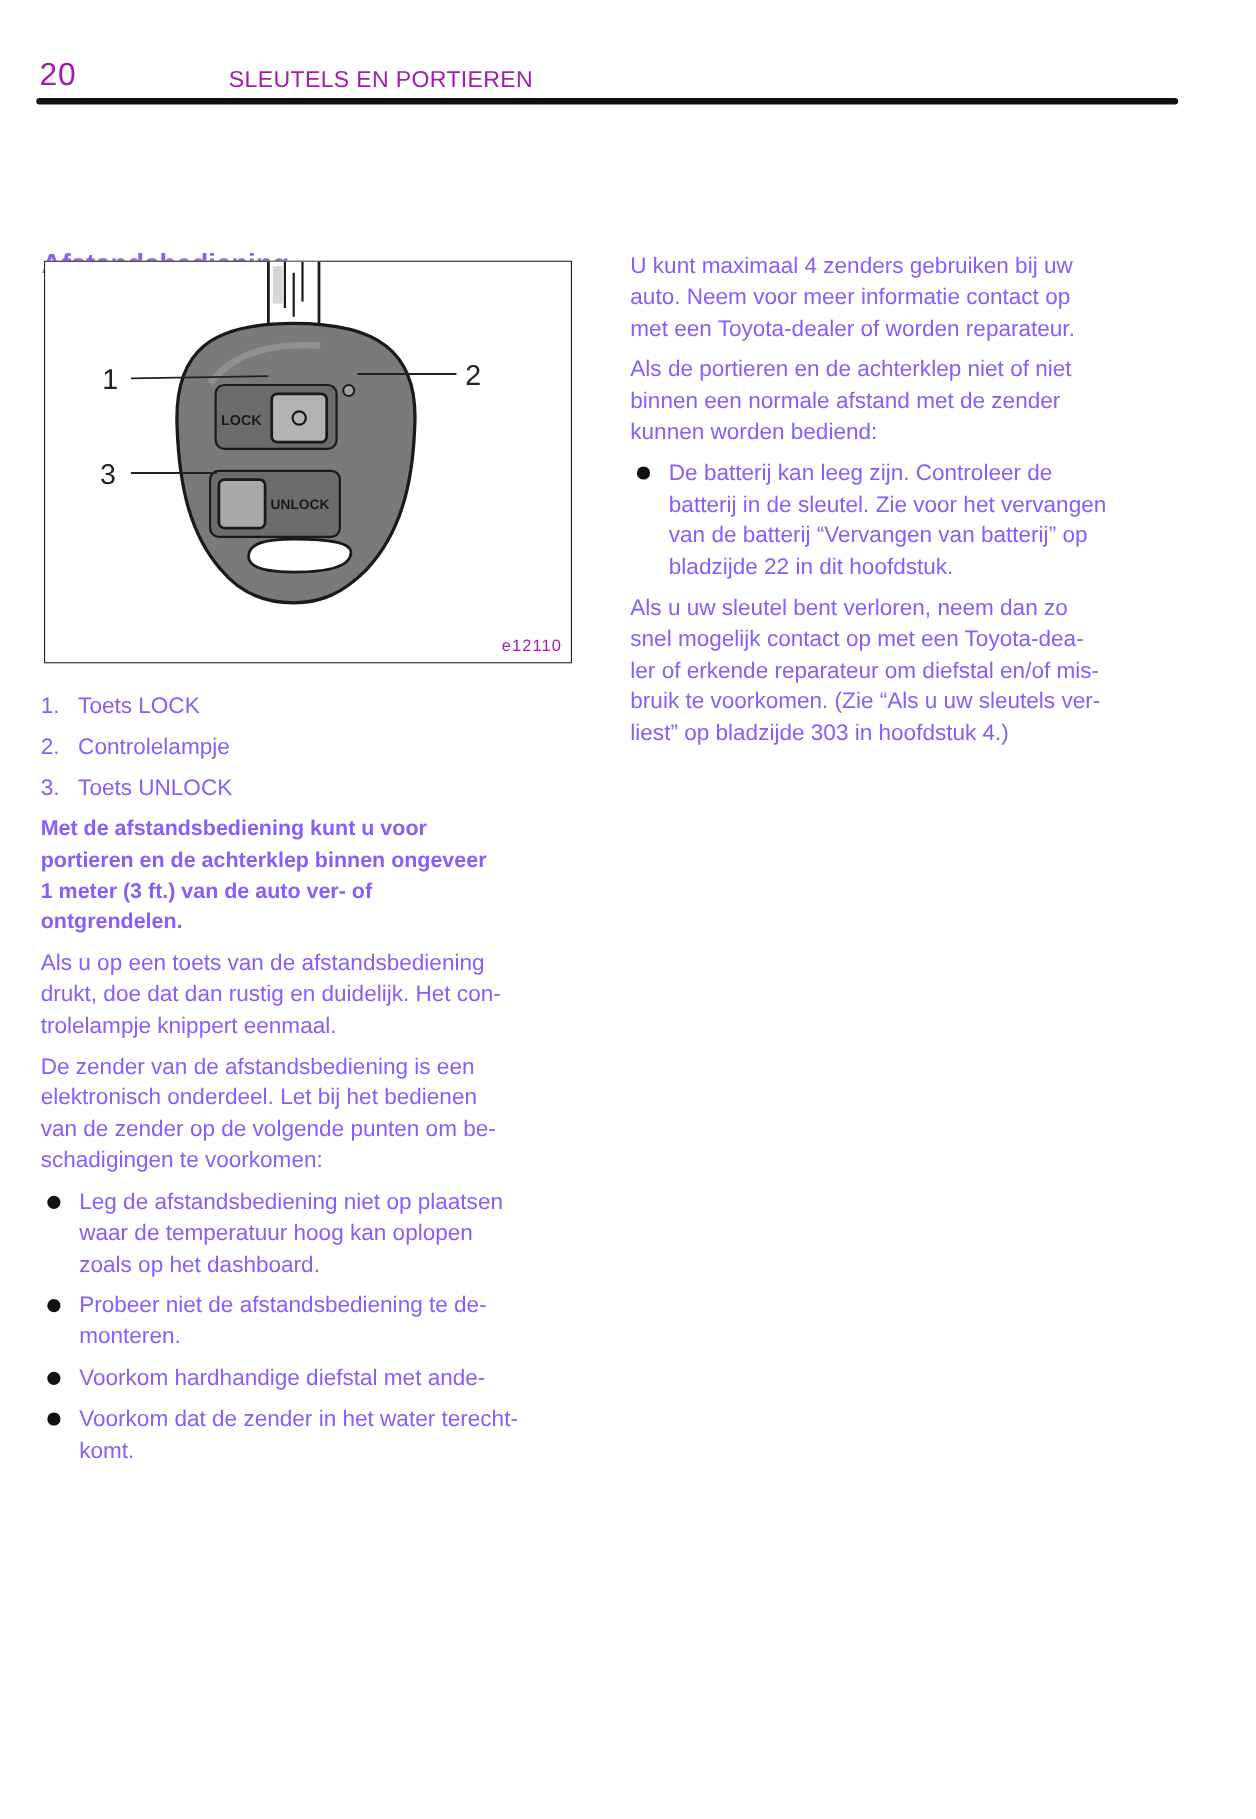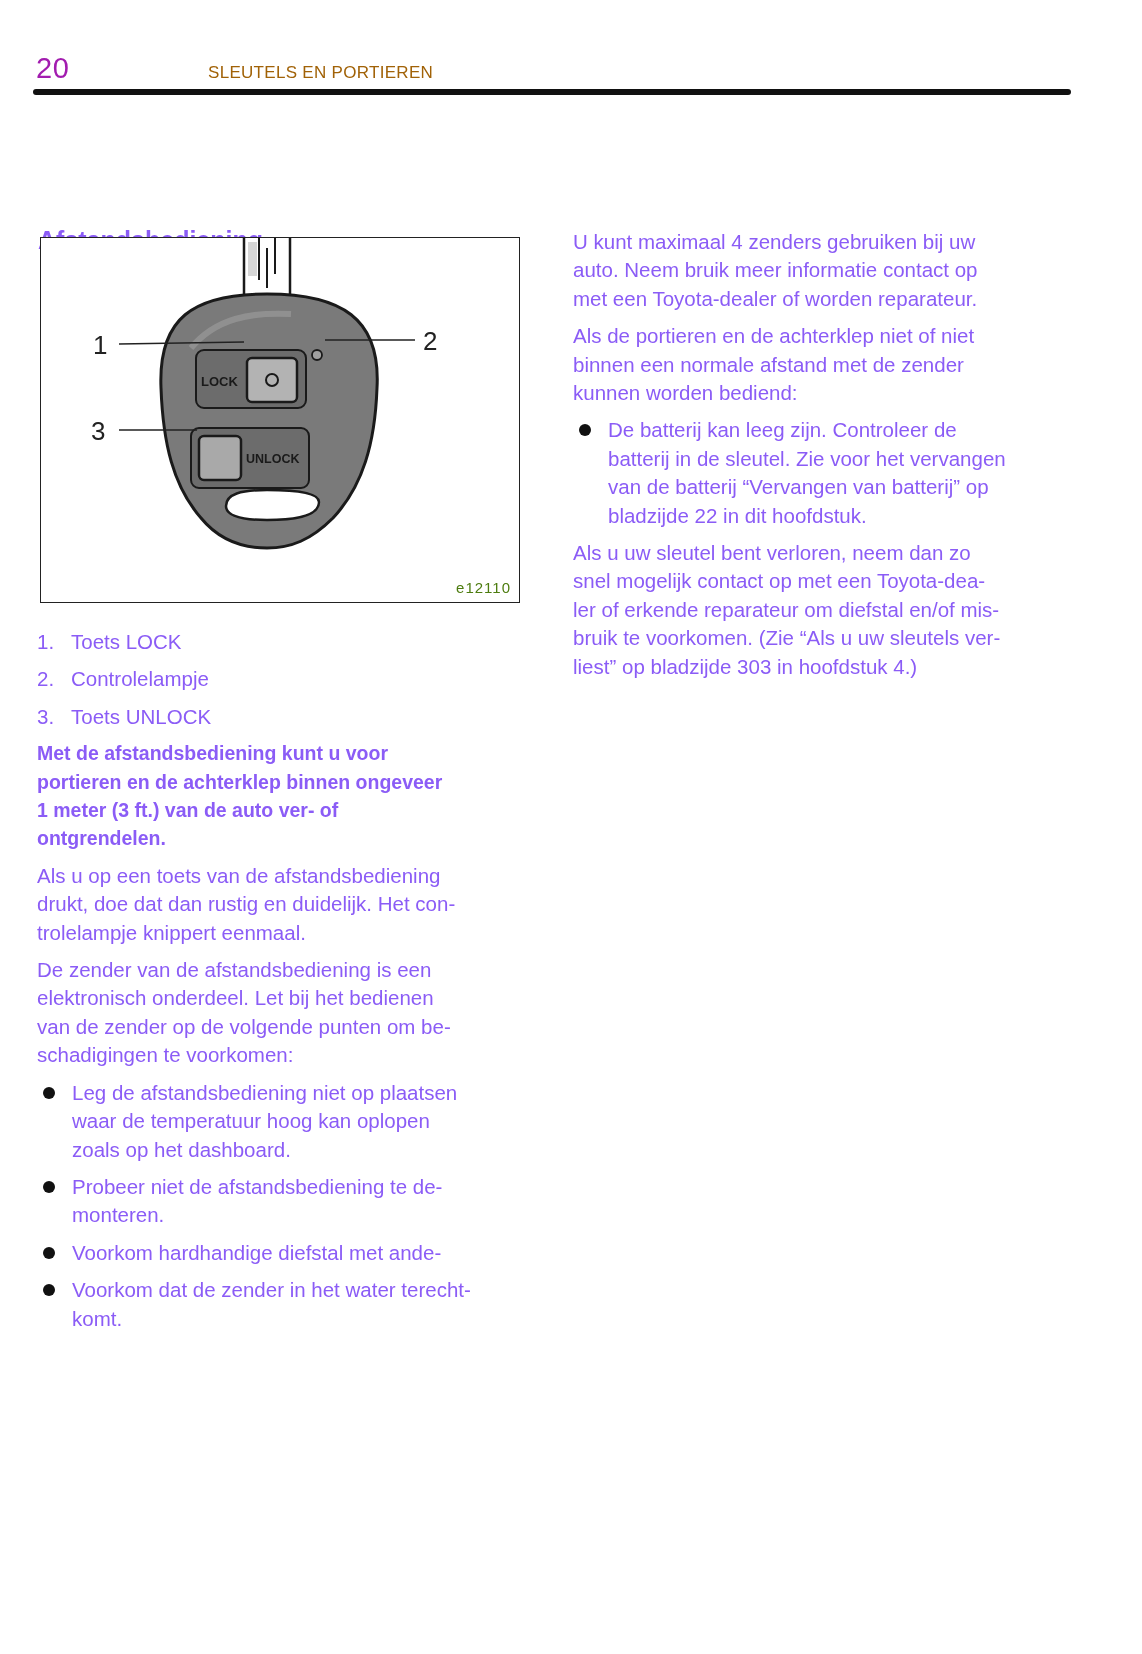--- a/index.html
+++ b/index.html
@@ -5,38 +5,38 @@
   html, body { margin: 0; padding: 0; background: #ffffff; }
   body {
     width: 1142px; height: 1654px; position: relative; overflow: hidden;
     font-family: "Liberation Sans", "DejaVu Sans", sans-serif; color: #111;
   }
   .page-number {
     position: absolute; left: 36px; top: 52px; font-size: 29px; line-height: 32px;
     color: #a21caf; letter-spacing: 0.5px;
   }
   .running-head {
-    position: absolute; left: 208px; top: 62px; font-size: 17px; line-height: 22px;
-    letter-spacing: 0.3px; color: #a16207;
+    position: absolute; left: 208px; top: 62px; font-size: 21px; line-height: 22px;
+    letter-spacing: 0.3px; color: #a21caf;
   }
   .head-rule {
     position: absolute; left: 33px; top: 89px; width: 1038px; height: 6px;
     background: #111; border-radius: 3px;
   }
   .section-title {
     position: absolute; left: 38px; top: 200px; font-size: 25px; font-weight: bold;
     line-height: 30px; color: #8b5cf6; margin-top: 25px;
   }
   .figure {
     position: absolute; left: 40px; top: 237px; width: 480px; height: 366px;
     border: 1.5px solid #222; box-sizing: border-box; background: #fff;
   }
   .figure svg { position: absolute; left: 0; top: 0; }
   .figure-code {
-    position: absolute; right: 8px; bottom: 6px; font-size: 15px; color: #4d7c0f;
+    position: absolute; right: 8px; bottom: 6px; font-size: 15px; color: #a21caf;
     letter-spacing: 1px;
   }
   .col { position: absolute; font-size: 20.5px; line-height: 28.4px; color: #8b5cf6; }
   .col-left { left: 37px; top: 628px; width: 490px; }
   .col-right { left: 573px; top: 228px; width: 500px; }
   .col p { margin: 0 0 9px 0; }
   .num-list { margin: 0; padding: 0; list-style: none; }
   .num-list li { display: flex; margin-bottom: 9px; }
   .num-list .n { width: 34px; flex: none; }
   .bold-para { font-weight: bold; font-size: 19.5px; line-height: 28.4px; }
@@ -160,21 +160,21 @@
         <span class="dot"></span>
       <span class="line">Voorkom dat de zender in het water terecht-</span>
       <span class="line">komt.</span>
     </li>
   </ul>
 </div>
 
 <div class="col col-right">
   <p>
     <span class="line">U kunt maximaal 4 zenders gebruiken bij uw</span>
-    <span class="line">auto. Neem bruik meer informatie contact op</span>
+    <span class="line">auto. Neem voor meer informatie contact op</span>
     <span class="line">met een Toyota‑dealer of worden reparateur.</span>
   </p>
   <p>
     <span class="line">Als de portieren en de achterklep niet of niet</span>
     <span class="line">binnen een normale afstand met de zender</span>
     <span class="line">kunnen worden bediend:</span>
   </p>
   <ul class="bullets">
     <li>
         <span class="dot"></span>

